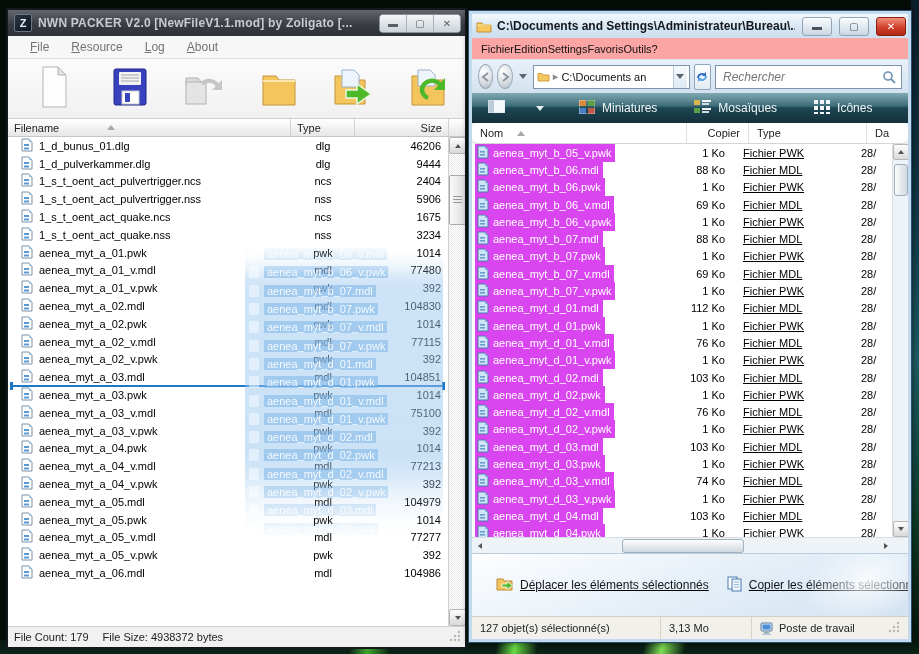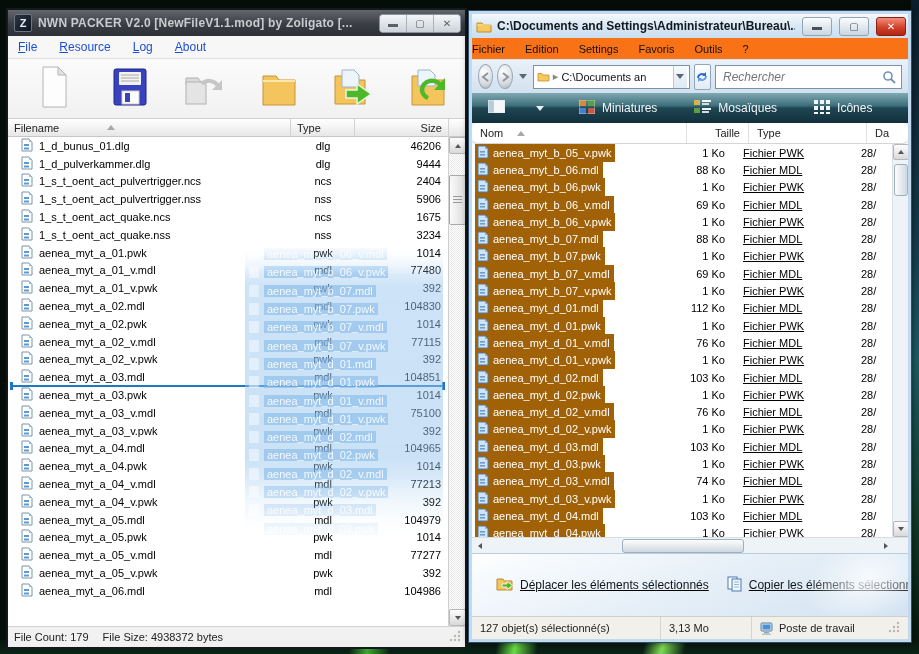--- a/index.html
+++ b/index.html
@@ -26,21 +26,21 @@
     font-size:12px;font-weight:bold;white-space:nowrap;overflow:hidden;}
   .p-appicon{width:16px;height:16px;flex:0 0 16px;background:linear-gradient(135deg,#2a3442,#0d1420);
     border:1px solid #6a7686;border-radius:2px;color:#e8eef6;font-size:11px;font-weight:bold;
     display:flex;align-items:center;justify-content:center;line-height:1;}
   .p-title-text{flex:1;overflow:hidden;text-overflow:clip;white-space:nowrap;letter-spacing:.2px;}
   .winbtns{display:flex;background:#dde2e8;border:1px solid #8b949e;border-radius:4px;overflow:hidden;flex:0 0 auto;}
   .winbtn{width:26px;height:17px;display:flex;align-items:center;justify-content:center;
     color:#5a6068;font-size:10px;border-left:1px solid #aab2ba;background:linear-gradient(#f4f6f8,#ccd3da);}
   .winbtn:first-child{border-left:none;}
   .p-menubar{height:22px;flex:0 0 22px;background:#f7f7f7;border-bottom:1px solid #e0e0e0;
-    display:flex;align-items:center;gap:22px;padding-left:10px;font-size:12px;color:#1d4ed8;}
+    display:flex;align-items:center;gap:22px;padding-left:22px;font-size:12px;color:#737373;}
   .p-menu::first-letter{text-decoration:underline;}
   .p-toolbar{height:59px;flex:0 0 59px;background:linear-gradient(#fbfbfb,#f1f1f1);
     border-bottom:1px solid #cfcfcf;display:flex;align-items:center;gap:31px;padding-left:24px;}
   .tool{width:44px;height:48px;display:flex;align-items:center;justify-content:center;}
   .p-header{height:17px;flex:0 0 17px;display:grid;grid-template-columns:1fr 64px 94px 16px;
     background:linear-gradient(#ffffff,#e7e7e7);border-bottom:1px solid #c6c6c6;
     font-size:11px;color:#222;align-items:center;}
   .p-header .hc{height:100%;display:flex;align-items:center;border-right:1px solid #d2d2d2;padding:0 6px;}
   .p-h-name{padding-left:8px;}
   .sortasc{width:0;height:0;border-left:4px solid transparent;border-right:4px solid transparent;
@@ -86,22 +86,22 @@
   .explorer{position:absolute;left:468px;top:10px;width:444px;height:633px;
     border:1px solid #28506e;box-shadow:inset 0 0 0 3px #c3daee, 0 0 6px rgba(0,0,0,.6);
     background:#eef3f8;display:flex;flex-direction:column;padding:3px;box-sizing:border-box;}
   .x-title{height:24px;flex:0 0 24px;display:flex;align-items:center;gap:5px;padding:0 2px 0 4px;
     background:linear-gradient(180deg,#f4f9fd,#dcea f5 45%,#cfe1f1);background:linear-gradient(180deg,#f4f9fd,#d9e7f4 50%,#cbdff0);
     font-size:12px;font-weight:bold;color:#13181d;white-space:nowrap;overflow:hidden;}
   .x-title-text{flex:1;overflow:hidden;white-space:nowrap;}
   .xbtn{width:28px;height:17px;border-radius:3px;display:flex;align-items:center;justify-content:center;
     font-size:10px;color:#4a5056;border:1px solid #93a5b5;background:linear-gradient(#fbfdff,#c9d6e2);flex:0 0 auto;margin-left:2px;}
   .xbtn.close{background:linear-gradient(#f0907e,#d2402a 55%,#b02613);color:#fff;border-color:#8c1e0e;font-weight:bold;}
-  .x-menubar{height:21px;flex:0 0 21px;background:#f97316;border-bottom:1px solid #d8e2ec;display:flex;
-    align-items:center;gap:20px;font-size:11px;color:#111;}
+  .x-menubar{height:21px;flex:0 0 21px;background:#fca5a5;border-bottom:1px solid #d8e2ec;display:flex;
+    align-items:center;padding-left:9px;font-size:11px;color:#111;}
   .x-navbar{height:33px;flex:0 0 33px;background:linear-gradient(#e9f1f9,#d3e1ef);display:flex;align-items:center;
     gap:4px;padding:0 6px;}
   .navcircle{width:23px;height:23px;border-radius:50%;border:1px solid #9aa7b4;
     background:radial-gradient(circle at 35% 30%,#ffffff,#cfd6dd 70%,#aab3bc);display:flex;align-items:center;justify-content:center;color:#8d959d;}
   .navcaret{width:0;height:0;border-left:4px solid transparent;border-right:4px solid transparent;border-top:5px solid #5a6672;margin:0 2px;}
   .addr{flex:0 0 150px;height:22px;background:#fff;border:1px solid #7a93ab;display:flex;align-items:center;
     gap:3px;padding:0 2px 0 3px;font-size:11px;color:#111;overflow:hidden;}
   .addr-text{flex:1;white-space:nowrap;overflow:hidden;}
   .addr .caretbox{flex:0 0 13px;height:100%;display:flex;align-items:center;justify-content:center;background:linear-gradient(#f6fafd,#dee9f2);border-left:1px solid #b9c9d6;}
   .refresh{width:26px;height:24px;display:flex;align-items:center;justify-content:center;border:1px solid #8ea7bd;
@@ -115,21 +115,21 @@
   .view-item.active{background:rgba(255,255,255,.16);box-shadow:inset 0 0 0 1px rgba(255,255,255,.55);}
   .pane-caret{width:0;height:0;border-left:4px solid transparent;border-right:4px solid transparent;border-top:5px solid #e8f0f4;margin:0 8px 0 4px;}
   .x-header{height:20px;flex:0 0 20px;display:grid;grid-template-columns:1fr 62px 118px 41px;
     background:#fff;border-bottom:1px solid #d5d5d5;font-size:11px;color:#222;align-items:center;border-radius:6px;}
   .x-header .hc{height:100%;display:flex;align-items:center;border-right:1px solid #e0e0e0;padding:0 8px;overflow:hidden;}
   .x-h-size{justify-content:flex-end;}
   .x-listwrap{flex:1;position:relative;background:#fff;overflow:hidden;}
   .x-rows{position:absolute;left:0;top:0;right:15px;bottom:0;overflow:hidden;}
   .x-row{height:17.3px;display:grid;grid-template-columns:1fr 62px 118px 41px;align-items:center;font-size:11px;color:#000;}
   .x-cell-name{display:flex;align-items:center;padding-left:3px;overflow:hidden;white-space:nowrap;}
-  .sel{display:inline-flex;align-items:center;gap:4px;background:#a16207;color:#fff;padding:1px 4px 1px 2px;}
+  .sel{display:inline-flex;align-items:center;gap:4px;background:#d946ef;color:#fff;padding:1px 4px 1px 2px;}
   .x-cell-size{text-align:right;padding-right:9px;white-space:nowrap;}
   .x-cell-type{padding-left:9px;white-space:nowrap;text-decoration:underline;}
   .x-cell-date{padding-left:9px;white-space:nowrap;overflow:hidden;}
   .x-vsb{position:absolute;top:0;right:0;bottom:0;width:15px;background:#eef3f8;border-left:1px solid #d8dee4;}
   .x-thumb{position:absolute;left:1px;top:20px;width:12px;height:30px;background:linear-gradient(90deg,#fdfdfd,#cfd8e0);
     border:1px solid #9fb0bf;border-radius:3px;}
   .x-hsb{height:15px;flex:0 0 15px;background:#eef3f8;border-top:1px solid #d8dee4;position:relative;}
   .x-hthumb{position:absolute;top:1px;left:150px;width:120px;height:12px;background:linear-gradient(#fdfdfd,#cfd8e0);
     border:1px solid #9fb0bf;border-radius:3px;}
   .hsb-btn{position:absolute;top:1px;width:13px;height:13px;display:flex;align-items:center;justify-content:center;}
@@ -438,33 +438,20 @@
             <span><svg width="12" height="14" class="doc13">
                 <path d="M1 1 h7 l3 3 v9 H1 z" fill="#fff" stroke="#7a93ab"></path>
                 <path d="M8 1 l3 3 h-3 z" fill="#9ec4e4"></path>
                 <rect x="3" y="6" width="5" height="2" fill="#5a9ad4"></rect>
                 <rect x="3" y="9.5" width="5" height="2" fill="#5a9ad4"></rect>
               </svg></span>
             <span>aenea_myt_a_03_v.pwk</span>
           </span>
           <span class="p-cell-type">pwk</span>
           <span class="p-cell-size">392</span>
-        </div>
-        <div class="p-row">
-          <span class="p-cell-name">
-            <span><svg width="12" height="14" class="doc13">
-                <path d="M1 1 h7 l3 3 v9 H1 z" fill="#fff" stroke="#7a93ab"></path>
-                <path d="M8 1 l3 3 h-3 z" fill="#9ec4e4"></path>
-                <rect x="3" y="6" width="5" height="2" fill="#5a9ad4"></rect>
-                <rect x="3" y="9.5" width="5" height="2" fill="#5a9ad4"></rect>
-              </svg></span>
-            <span>aenea_myt_a_04.mdl</span>
-          </span>
-          <span class="p-cell-type">mdl</span>
-          <span class="p-cell-size">104965</span>
         </div>
         <div class="p-row">
           <span class="p-cell-name">
             <span><svg width="12" height="14" class="doc13">
                 <path d="M1 1 h7 l3 3 v9 H1 z" fill="#fff" stroke="#7a93ab"></path>
                 <path d="M8 1 l3 3 h-3 z" fill="#9ec4e4"></path>
                 <rect x="3" y="6" width="5" height="2" fill="#5a9ad4"></rect>
                 <rect x="3" y="9.5" width="5" height="2" fill="#5a9ad4"></rect>
               </svg></span>
             <span>aenea_myt_a_04.pwk</span>
@@ -794,21 +781,21 @@
               <rect x="4" y="12" width="12" height="2"></rect>
             </g>
           </svg></span>
       </span>
     </div>
   <div class="x-header">
     <span class="hc">
       <span>Nom</span>
       <span class="sortasc" style="margin-left:14px;"></span>
     </span>
-    <span class="hc x-h-size">Taille</span>
+    <span class="hc x-h-size">Copier</span>
     <span class="hc">Type</span>
     <span class="hc" style="border-right:none;">Da</span>
   </div>
   <div class="x-listwrap">
     <div class="x-rows" id="x-rows">
         <div class="x-row">
           <span class="x-cell-name">
             <span class="sel">
               <span><svg width="12" height="14">
                   <path d="M1 1 h7 l3 3 v9 H1 z" fill="#cfe4f6" stroke="#4a7ab0"></path>

